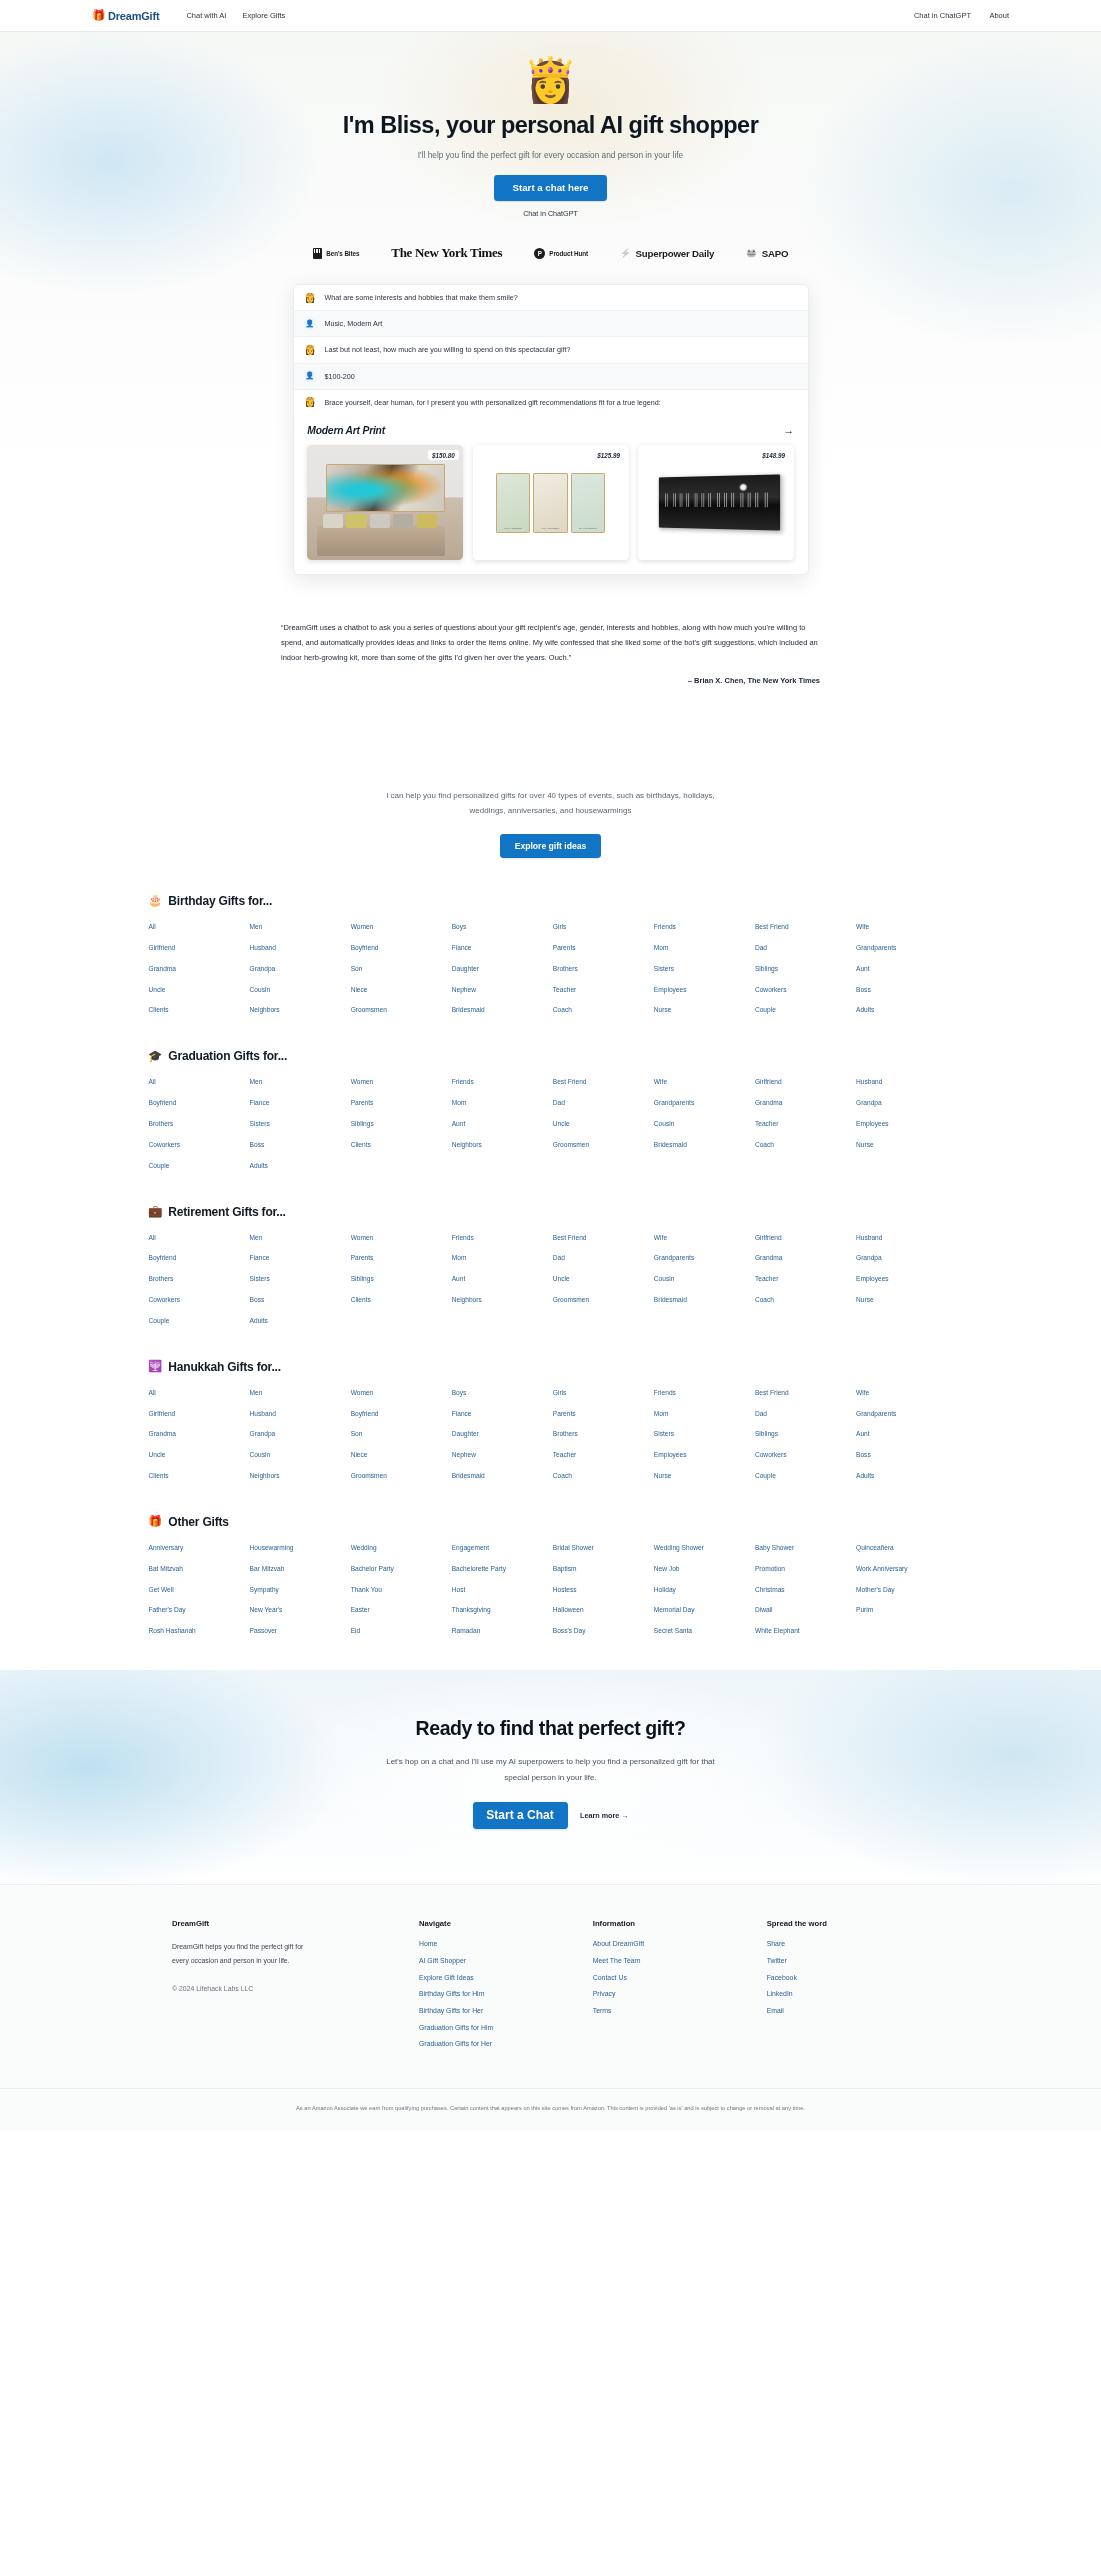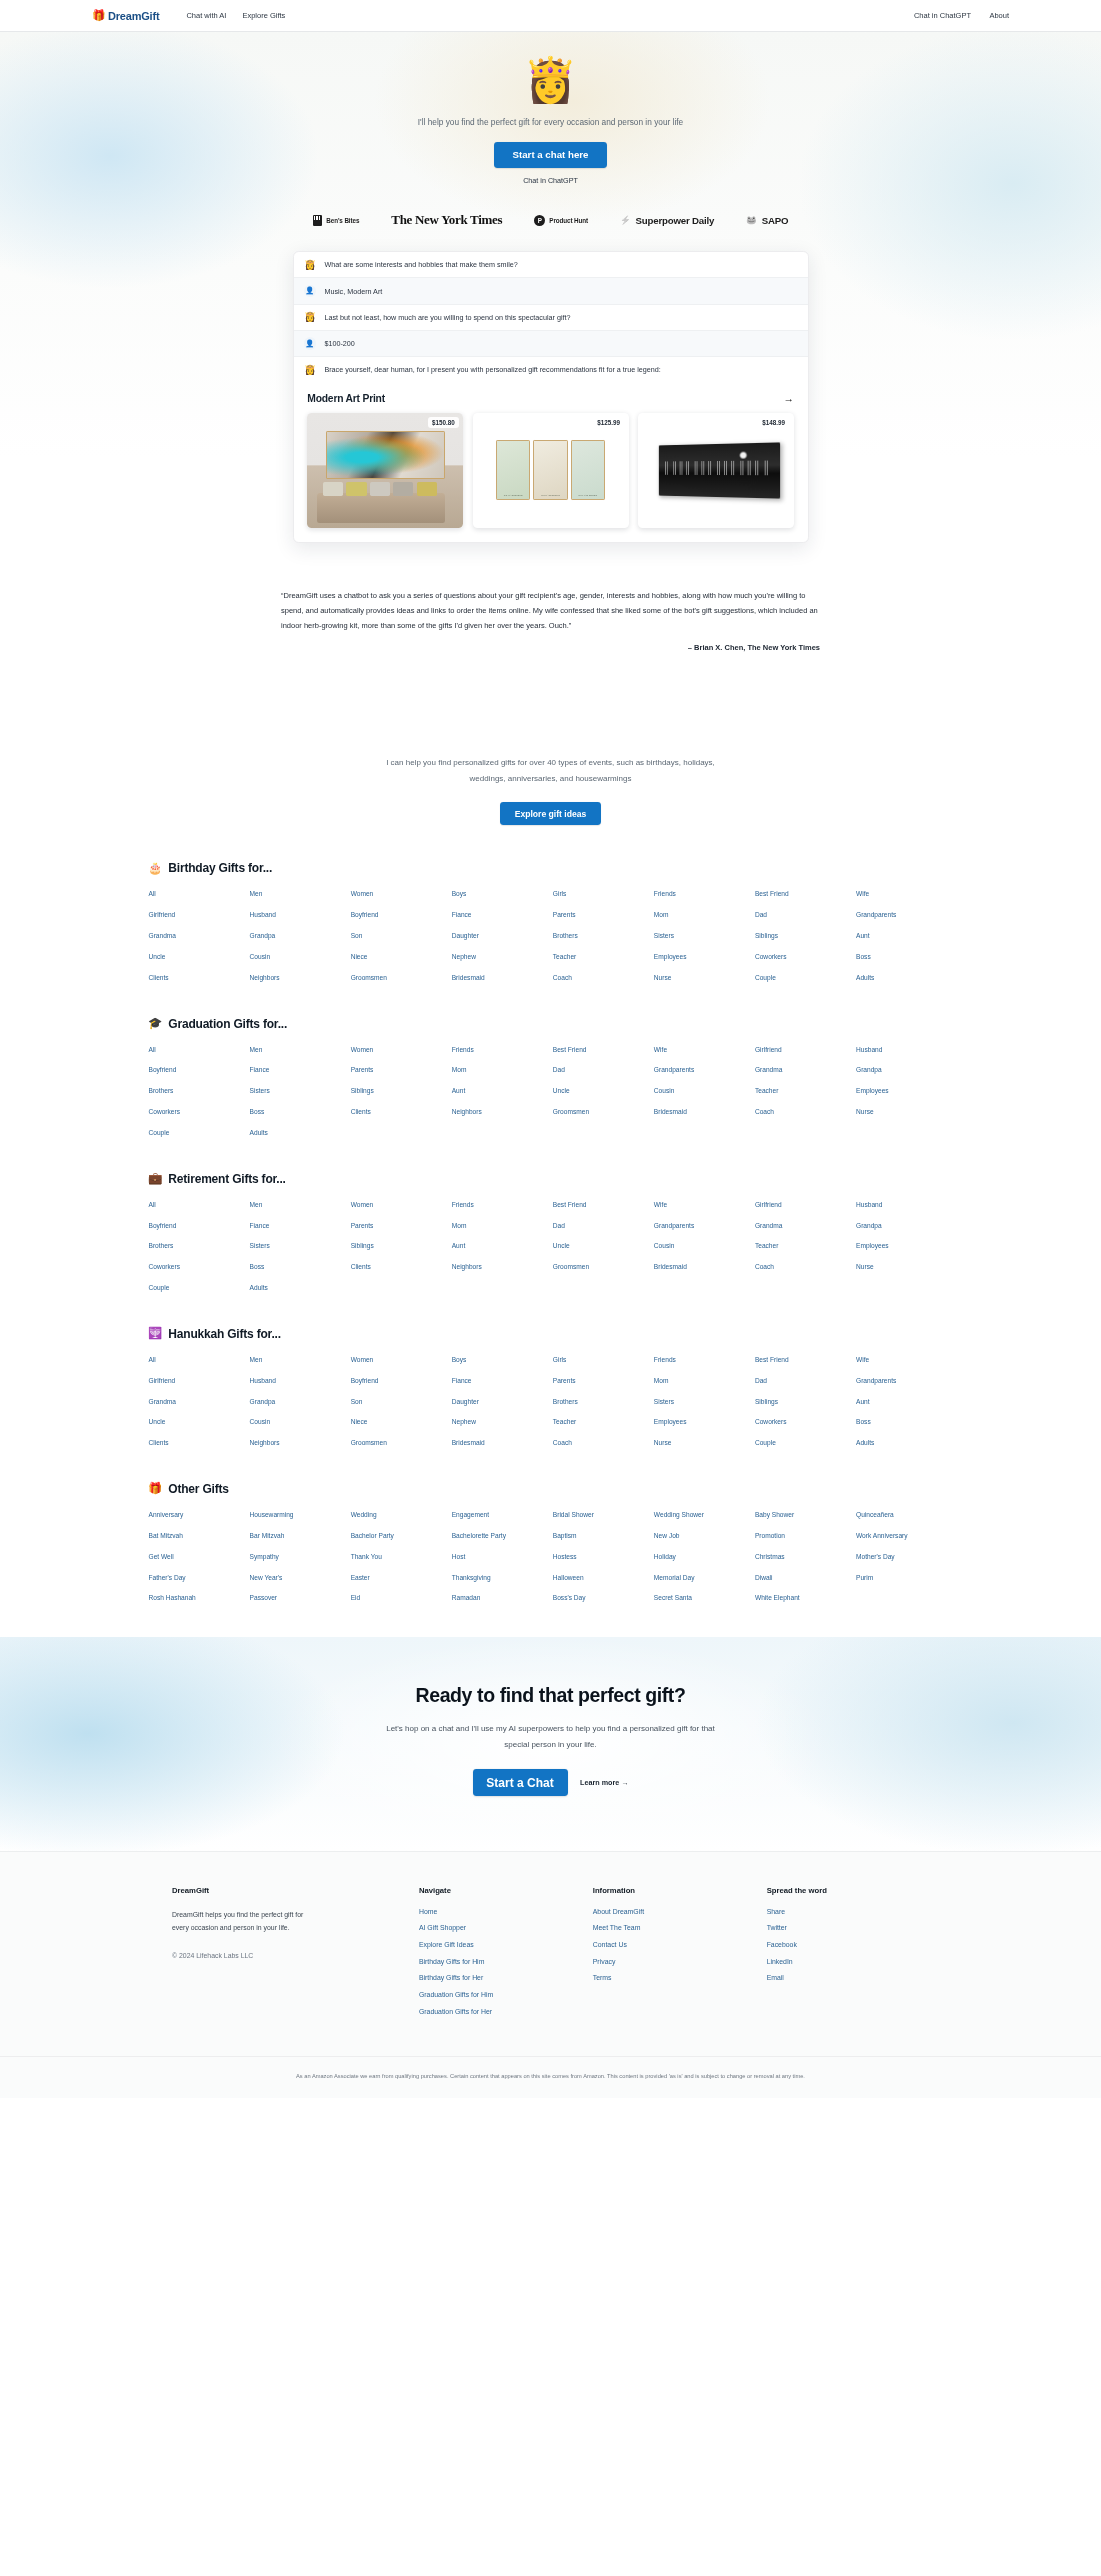--- a/index.html
+++ b/index.html
@@ -156,21 +156,21 @@
   .chat-av {
     width: 12.6px; height: 12.6px; flex: 0 0 12.6px;
     display: flex; align-items: center; justify-content: center;
     font-size: 9.7px; line-height: 1;
   }
   .chat-av.user {
     background: #eef4fa; border-radius: 50%; font-size: 7.5px; color:#4a90c4;
   }
   .chat-text { font-size: 7.2px; color: #2a3340; }
 
-  .rec-block { padding: 10.3px 13.8px 13.8px; }
+  .rec-block { padding: 10.3px 13.8px 13.8px; font-style: italic; }
   .rec-head { display: flex; align-items: center; justify-content: space-between; }
   .rec-title { font-size: 10.3px; font-weight: 700; color: #15202c; letter-spacing: -0.2px; }
   .rec-arrow { font-size: 10.3px; color: #222; }
   .rec-grid { display: flex; gap: 9.2px; margin-top: 9.2px; }
   .prod {
     flex: 1;
     height: 115px;
     border-radius: 4.6px;
     background: #fff;
     box-shadow: 0 1.1px 5.7px rgba(20,30,45,.13);
@@ -358,20 +358,21 @@
     </nav>
     <nav class="nav-right">
       <a href="#">Chat in ChatGPT</a>
       <a href="#">About</a>
     </nav>
   </div>
 </header>
 
 <section class="hero">
   <div class="hero-avatar">👸</div>
+  <h1>I'm Bliss, your personal AI gift shopper</h1>
   <p class="hero-sub">I'll help you find the perfect gift for every occasion and person in your life</p>
   <button class="btn-primary">Start a chat here</button>
   <a class="chat-link" href="#">Chat in ChatGPT</a>
 
   <div class="press">
     <div class="press-item">
       <span class="mark-bensbites"></span>
       <span class="press-label">Ben's Bites</span>
     </div>
     <div class="press-item">

